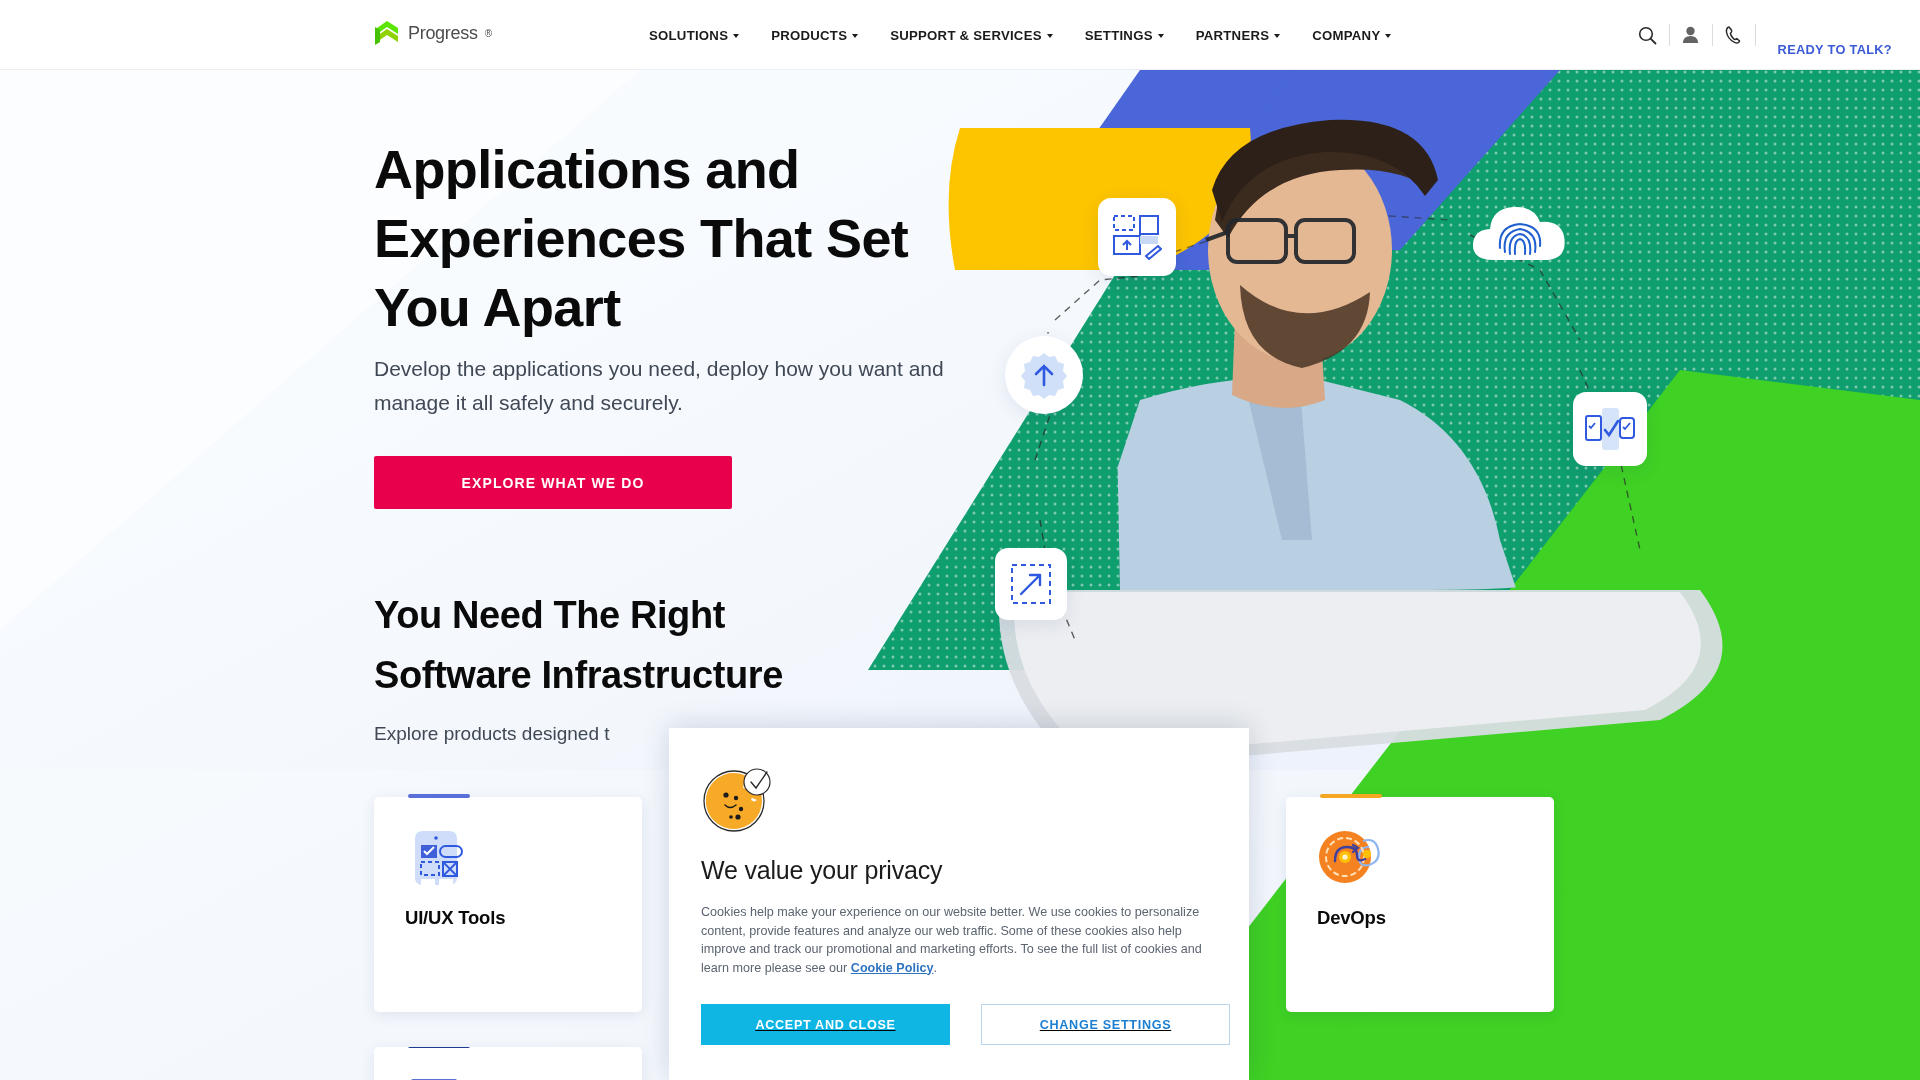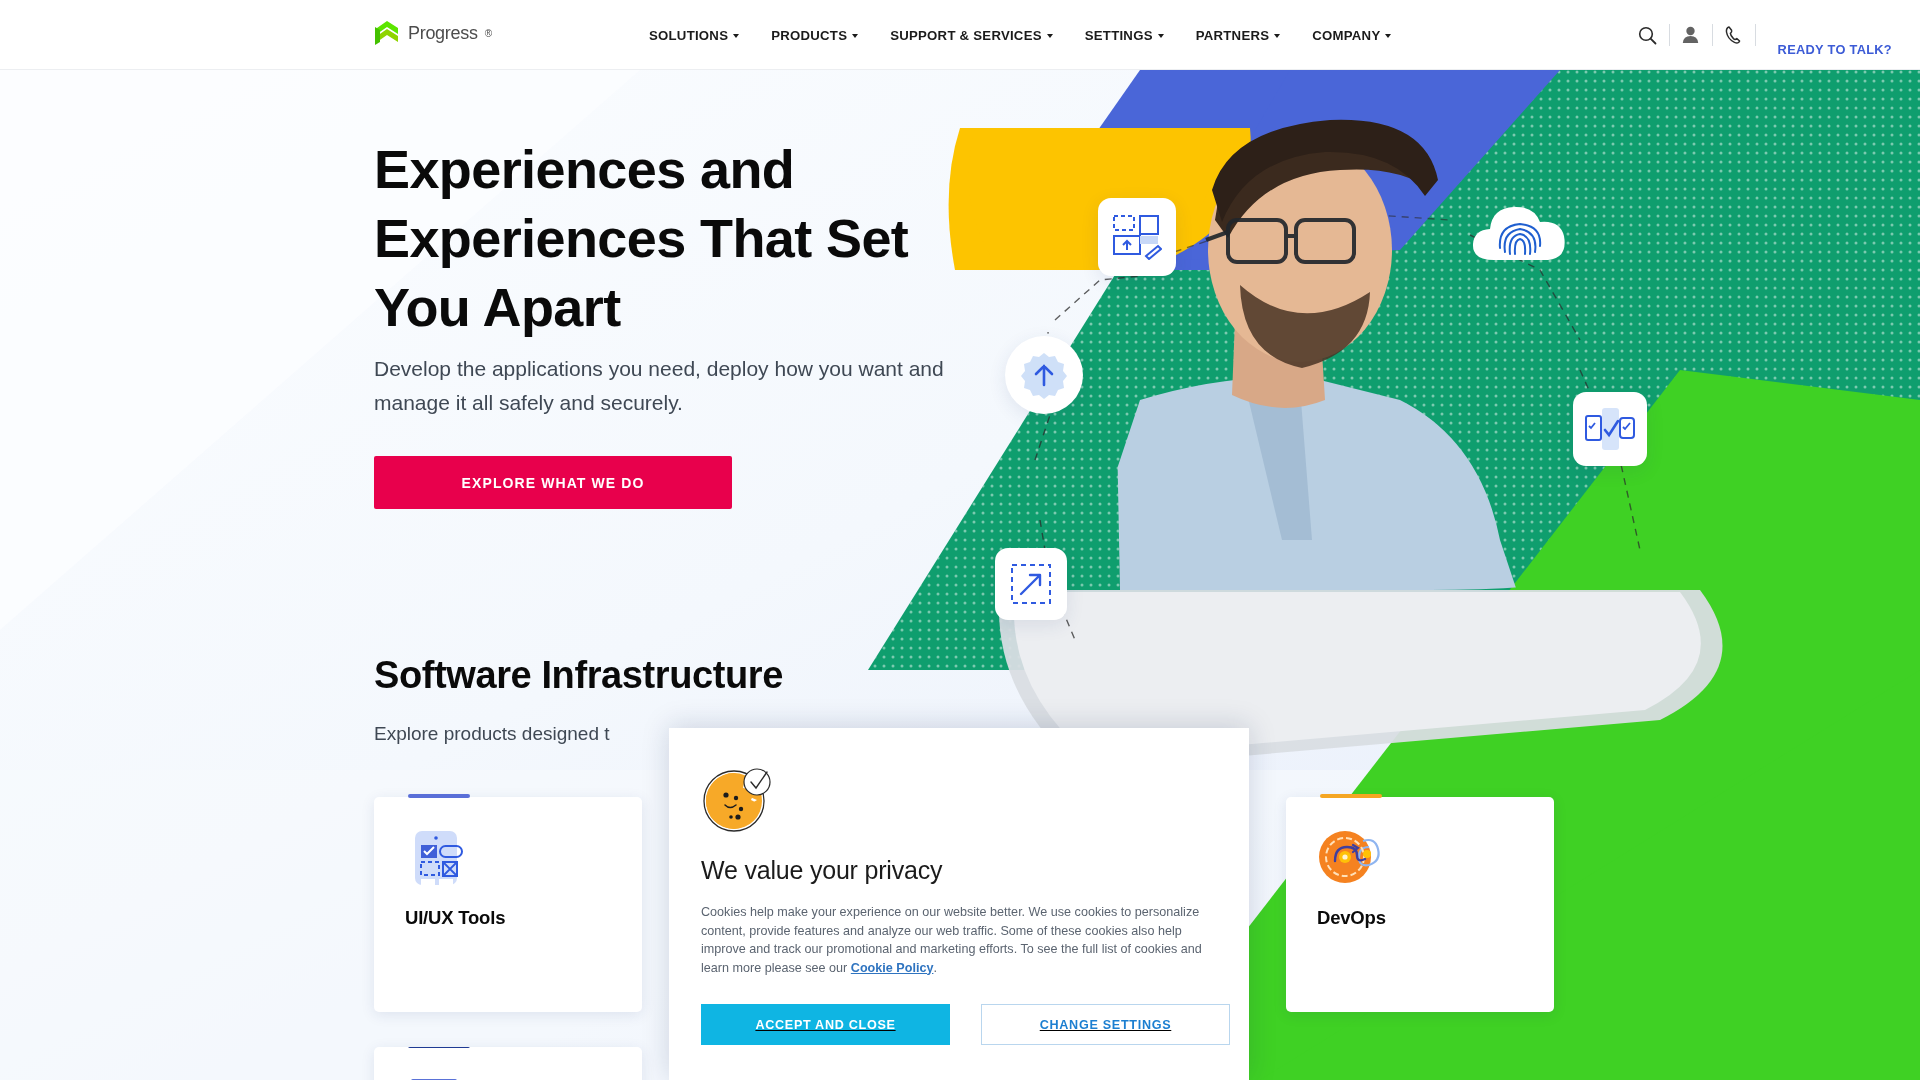--- a/index.html
+++ b/index.html
@@ -304,31 +304,31 @@
         <path d="M4,20 L6,22 L10,17" stroke="#2f5ae0" stroke-width="1.8" fill="none"></path>
         <rect x="35" y="12" width="14" height="20" rx="3" fill="none" stroke="#2f5ae0" stroke-width="2"></rect>
         <path d="M38,21 L40,23 L45,17" stroke="#2f5ae0" stroke-width="1.8" fill="none"></path>
         <path d="M20,24 L24,29 L33,15" stroke="#2f5ae0" stroke-width="2.6" fill="none" stroke-linecap="round"></path>
       </svg>
     </div>
   </div>
 
   <div class="hero-content">
     <h1 class="hero-title">
-      <span>Experiences and</span><br>
+      <span>Applications and</span><br>
       <span>Experiences That Set</span><br>
       <span>You Apart</span>
     </h1>
     <p class="hero-sub">Develop the applications you need, deploy how you want and manage it all safely and securely.</p>
     <button class="cta-btn">EXPLORE WHAT WE DO</button>
   </div>
 
   <div class="sec2">
     <h2 class="sec2-title">
-      <br>
+      <span>You Need The Right</span><br>
       <span>Software Infrastructure</span>
     </h2>
     <p class="sec2-sub">Explore products designed t</p>
   </div>
 
   <div class="cards">
 
     <div class="card" style="left:0px; top:0px;">
       <div class="card-accent" style="background:#5a6fd8;"></div>
       <div class="card-icon">

